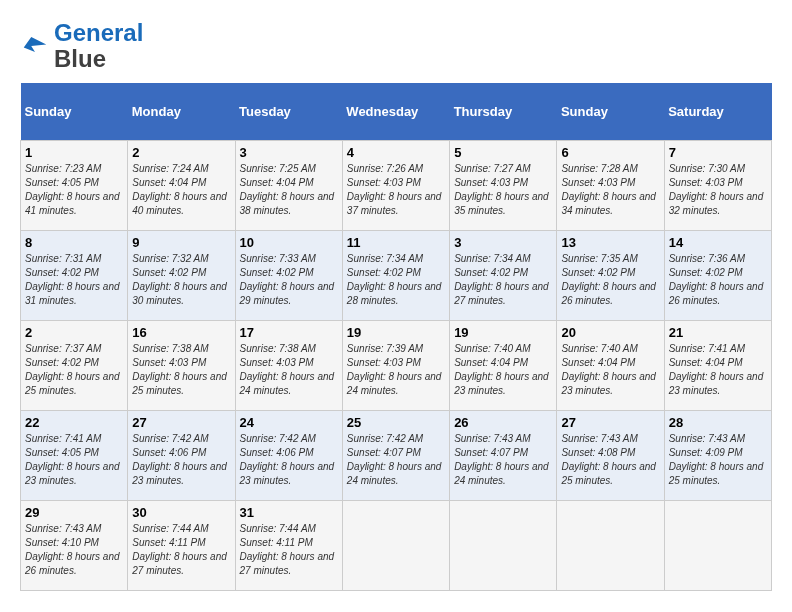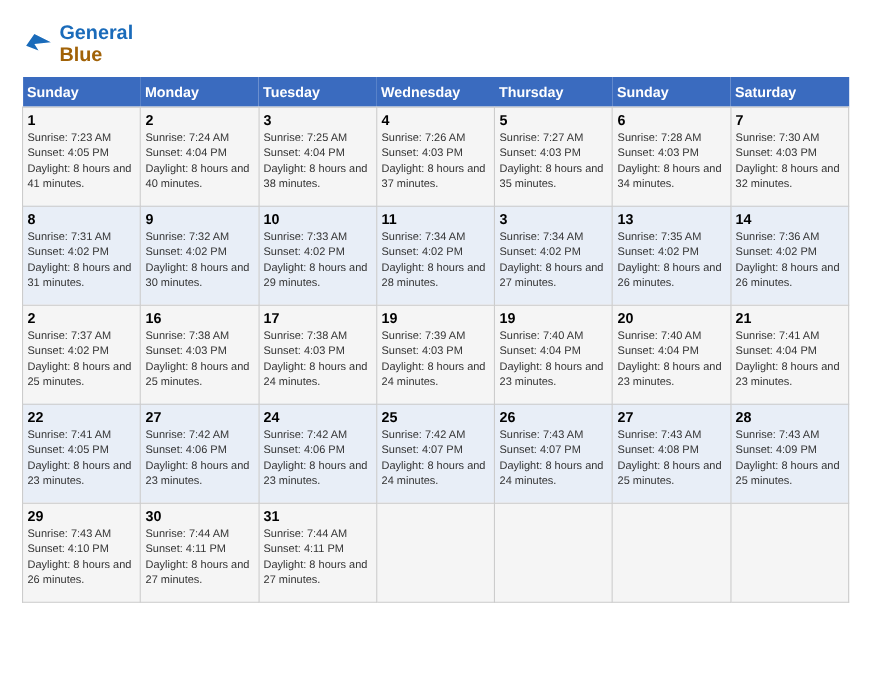--- a/index.html
+++ b/index.html
@@ -15,21 +15,21 @@
       justify-content: space-between;
       align-items: flex-start;
       margin-bottom: 10px;
     }
     .logo {
       display: flex;
       align-items: center;
       gap: 4px;
     }
     .logo-text {
-      font-size: 18px;
+      font-size: 24px;
       font-weight: bold;
       line-height: 1.1;
       color: #333;
     }
     .logo-text span {
       color: #1a6bba;
     }
     .logo-bird {
       width: 30px;
       height: 30px;
@@ -47,21 +47,21 @@
       color: #333;
     }
     table {
       width: 100%;
       border-collapse: collapse;
       font-size: 11px;
     }
     thead tr th {
       background-color: #3a6bbf;
       color: #fff;
-      padding: 6px 4px;
+      padding: 21px 4px;
       text-align: left;
       font-size: 13px;
       font-weight: bold;
     }
     tbody tr td {
       border: 1px solid #ccc;
       vertical-align: top;
       padding: 4px;
       width: calc(100% / 7);
       min-height: 80px;
@@ -76,36 +76,37 @@
     .day-num {
       font-size: 13px;
       font-weight: bold;
       display: block;
       margin-bottom: 2px;
     }
     .day-info {
       font-size: 10px;
       color: #333;
       line-height: 1.4;
+      font-style: italic;
     }
     .empty-cell {
       background-color: #f5f5f5 !important;
     }
   </style>
 </head>
 <body>
 
 <div class="header">
   <div class="logo">
     <svg class="logo-bird" viewBox="0 0 40 40">
       <polygon points="15,8 35,18 15,20 20,28 5,22" fill="#1a6bba"></polygon>
     </svg>
     <div class="logo-text">
       <span>General</span><br>
-      <span style="color:#a16207">Blue</span>
+      <span style="color:#404040">Blue</span>
     </div>
   </div>
   <div class="title-block">
     <div class="month-title"></div>
     <div class="location-title"></div>
   </div>
 </div>
 
 <table>
   <thead>

